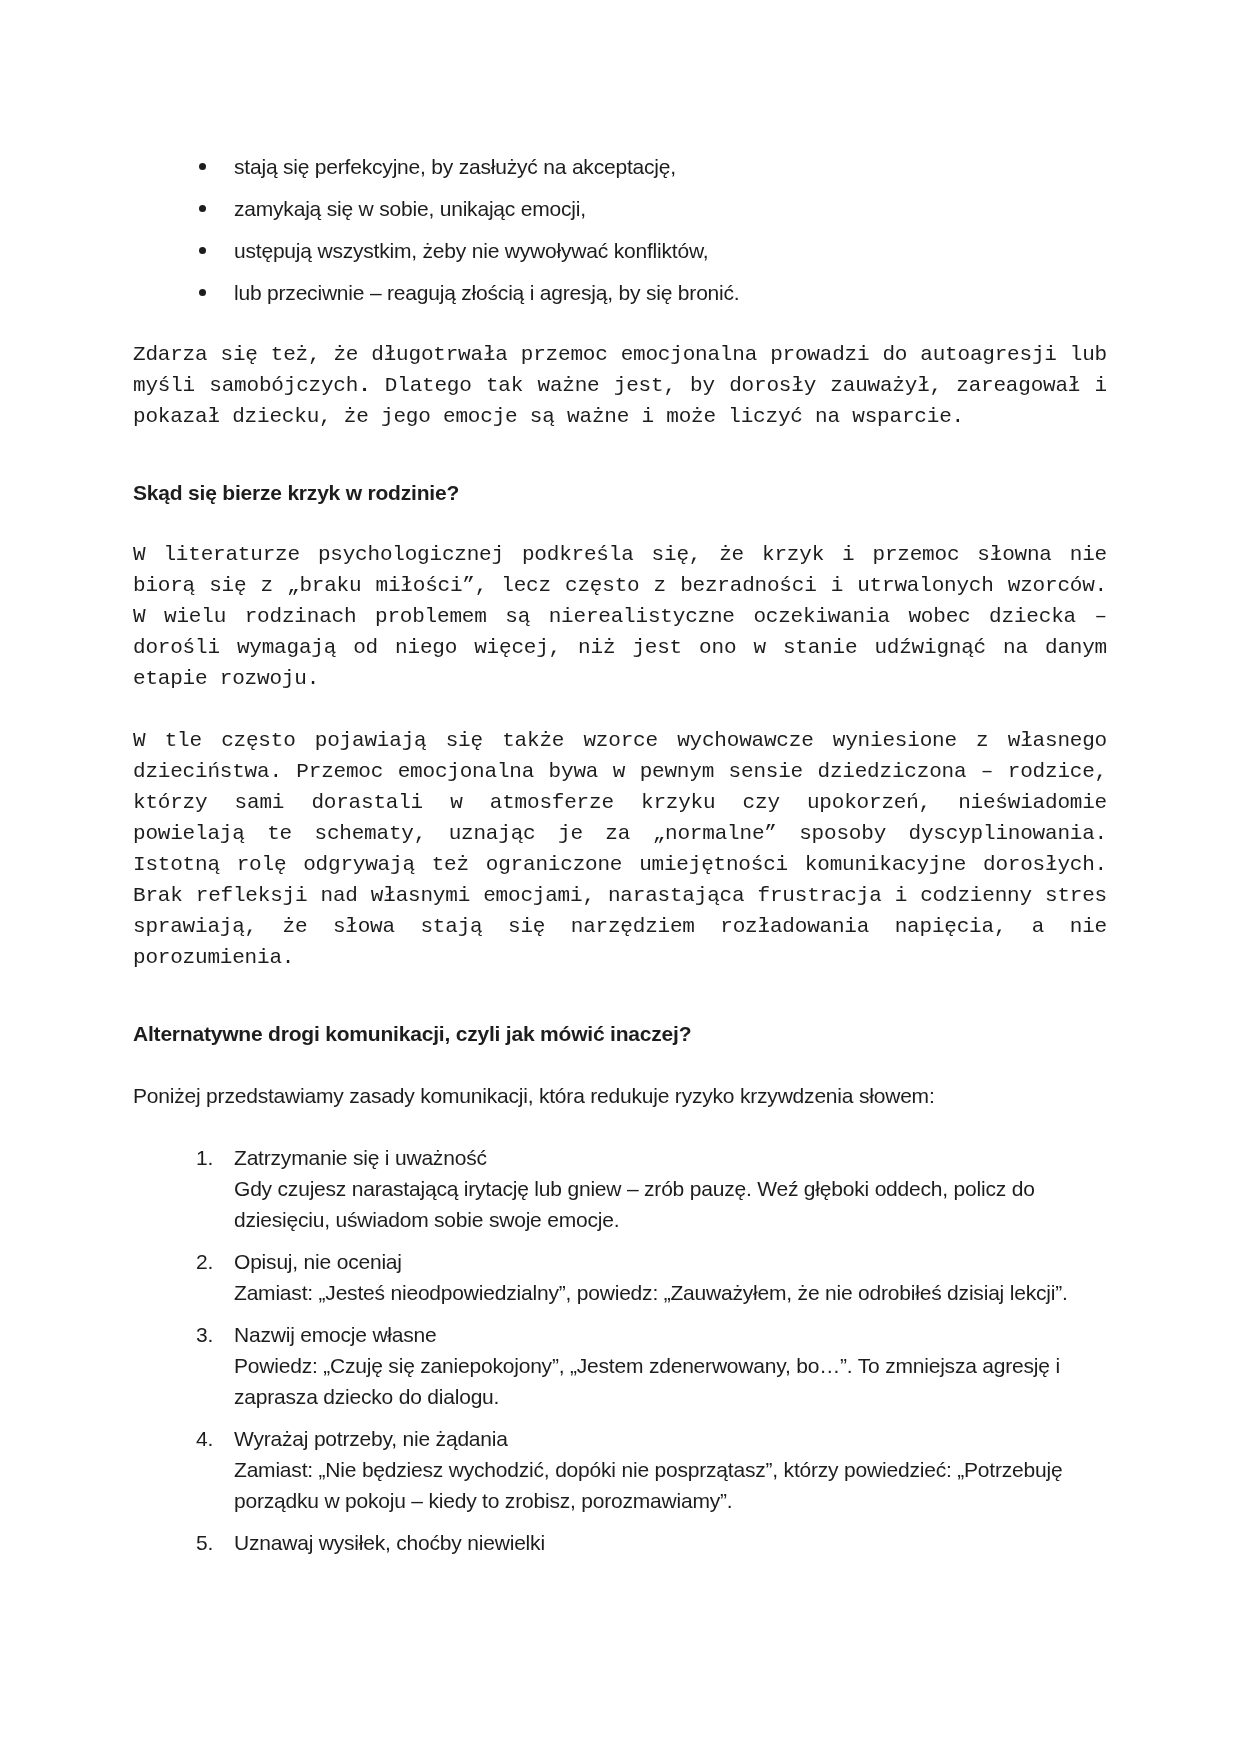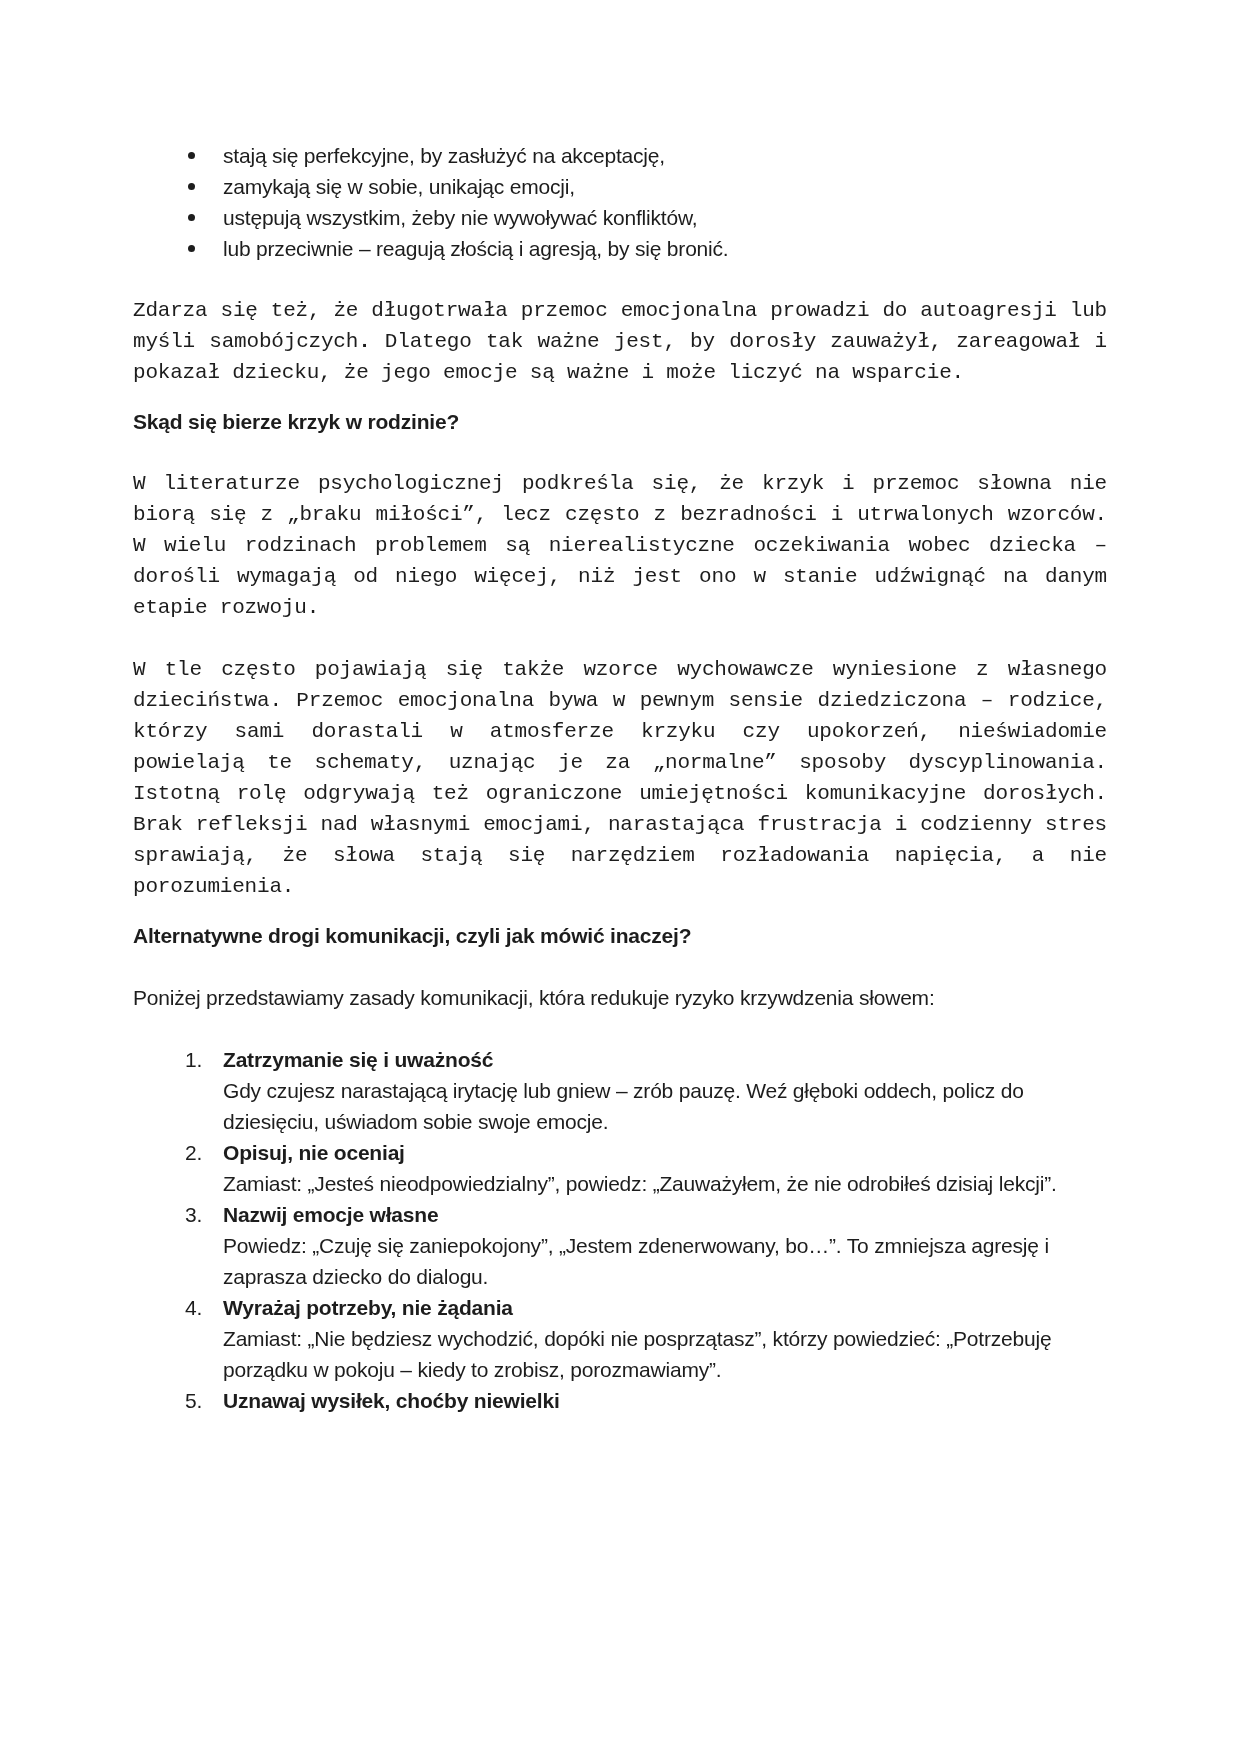--- a/index.html
+++ b/index.html
@@ -27,47 +27,47 @@
   }
   .content > * { margin: 31px 0 0 0; padding: 0; }
   .content > :first-child { margin-top: 0; }
 
   p.justify { text-align: justify; font-family: Liberation Mono, monospace; }
 
   h2.heading {
     font-size: 21px;
     line-height: 31px;
     font-weight: bold;
-    margin-top: 18px;
+    margin-top: 45px;
   }
 
   ul.bullet-list, ol.numbered-list {
     list-style: none;
   }
   ul.bullet-list li,
   ol.numbered-list li {
     position: relative;
     padding-left: 90px;
-    margin: 0;
+    margin: 11px;
   }
   .marker {
     position: absolute;
     left: 55px;
     top: 12px;
     width: 7px;
     height: 7px;
     border-radius: 50%;
     background: #1d1d1d;
   }
   .num {
     position: absolute;
     left: 52px;
     top: 0;
   }
-  .item-title { font-weight: bold; }
+  .item-title { font-weight: normal; }
   .b { font-weight: bold; }
 </style>
 </head>
 <body>
 
 <div class="page">
   <div class="content" id="doc">
       <ul class="bullet-list">
         <li class="bullet-item"><span class="marker"></span><span>stają się perfekcyjne, by zasłużyć na akceptację,</span></li>
         <li class="bullet-item"><span class="marker"></span><span>zamykają się w sobie, unikając emocji,</span></li>

